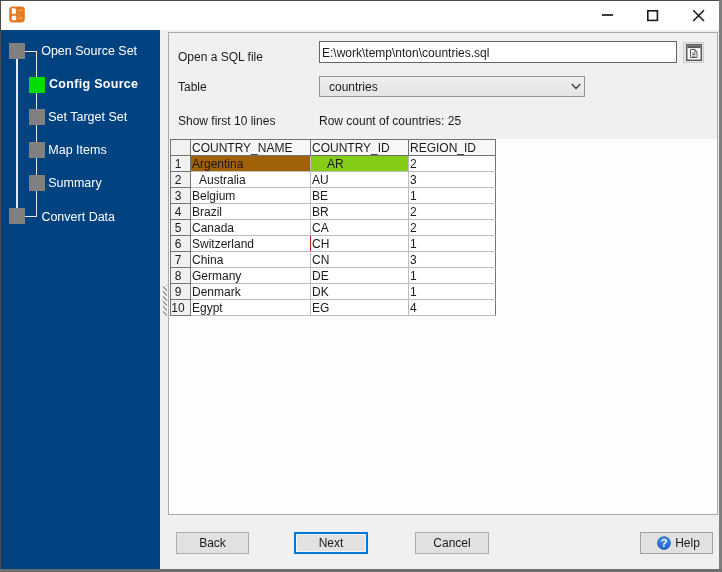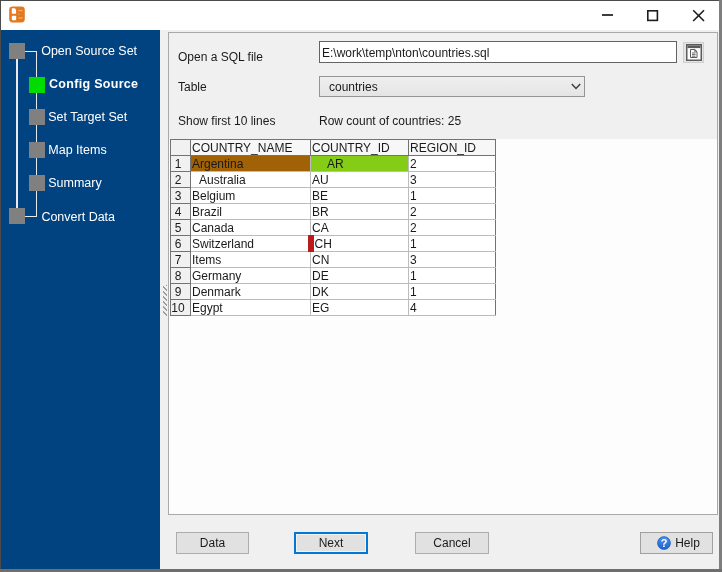--- a/index.html
+++ b/index.html
@@ -107,27 +107,27 @@
           <td style="background:#fff;border-bottom:1px solid #bcbcbc;padding-left:1px">2</td>
         </tr>
 <tr style="height:16px">
           <td style="background:#f1f1f1;border-right:1px solid #737373;border-bottom:1px solid #737373;text-align:center;padding-right:5px">5</td>
           <td style="background:#fff;border-right:1px solid #bcbcbc;border-bottom:1px solid #bcbcbc;padding-left:1px">Canada</td>
           <td style="background:#fff;border-right:1px solid #bcbcbc;border-bottom:1px solid #bcbcbc;padding-left:1px">CA</td>
           <td style="background:#fff;border-bottom:1px solid #bcbcbc;padding-left:1px">2</td>
         </tr>
 <tr style="height:16px">
           <td style="background:#f1f1f1;border-right:1px solid #737373;border-bottom:1px solid #737373;text-align:center;padding-right:5px">6</td>
-          <td style="background:#fff;border-right:6px solid #b91c1c;border-bottom:1px solid #bcbcbc;padding-left:1px">Switzerland</td>
+          <td style="background:#fff;border-right:1px solid #b91c1c;border-bottom:1px solid #bcbcbc;padding-left:1px">Switzerland</td>
           <td style="background:#fff;border-right:1px solid #bcbcbc;border-bottom:1px solid #bcbcbc;padding-left:1px">CH</td>
           <td style="background:#fff;border-bottom:1px solid #bcbcbc;padding-left:1px">1</td>
         </tr>
 <tr style="height:16px">
           <td style="background:#f1f1f1;border-right:1px solid #737373;border-bottom:1px solid #737373;text-align:center;padding-right:5px">7</td>
-          <td style="background:#fff;border-right:1px solid #bcbcbc;border-bottom:1px solid #bcbcbc;padding-left:1px">Items</td>
+          <td style="background:#fff;border-right:1px solid #bcbcbc;border-bottom:1px solid #bcbcbc;padding-left:1px">China</td>
           <td style="background:#fff;border-right:1px solid #bcbcbc;border-bottom:1px solid #bcbcbc;padding-left:1px">CN</td>
           <td style="background:#fff;border-bottom:1px solid #bcbcbc;padding-left:1px">3</td>
         </tr>
 <tr style="height:16px">
           <td style="background:#f1f1f1;border-right:1px solid #737373;border-bottom:1px solid #737373;text-align:center;padding-right:5px">8</td>
           <td style="background:#fff;border-right:1px solid #bcbcbc;border-bottom:1px solid #bcbcbc;padding-left:1px">Germany</td>
           <td style="background:#fff;border-right:1px solid #bcbcbc;border-bottom:1px solid #bcbcbc;padding-left:1px">DE</td>
           <td style="background:#fff;border-bottom:1px solid #bcbcbc;padding-left:1px">1</td>
         </tr>
 <tr style="height:16px">
@@ -139,21 +139,21 @@
 <tr style="height:16px">
           <td style="background:#f1f1f1;border-right:1px solid #737373;border-bottom:1px solid #737373;text-align:center;padding-right:5px">10</td>
           <td style="background:#fff;border-right:1px solid #bcbcbc;border-bottom:1px solid #bcbcbc;padding-left:1px">Egypt</td>
           <td style="background:#fff;border-right:1px solid #bcbcbc;border-bottom:1px solid #bcbcbc;padding-left:1px">EG</td>
           <td style="background:#fff;border-bottom:1px solid #bcbcbc;padding-left:1px">4</td>
         </tr>
 </tbody>
     </table>
 </div>
 
-<div class="btn" style="left:176px;top:532px;width:73px">Data</div>
+<div class="btn" style="left:176px;top:532px;width:73px">Back</div>
 <div class="btn" style="left:294px;top:532px;width:74px;border:2px solid #0078d7;line-height:18px;box-shadow:inset 0 0 0 1px #f3f3f3">Next</div>
 <div class="btn" style="left:415px;top:532px;width:74px">Cancel</div>
 <div class="btn" style="left:640px;top:532px;width:73px;border-color:#a0a0a0">
   <svg width="14" height="14" style="position:absolute;left:16px;top:3px" viewBox="0 0 14 14">
     <defs>
         <linearGradient id="hg" x1="0" y1="0" x2="0" y2="1">
       <stop offset="0" stop-color="#4b93f2"></stop>
           <stop offset="1" stop-color="#1e63cc"></stop>
     </linearGradient>
       </defs>

